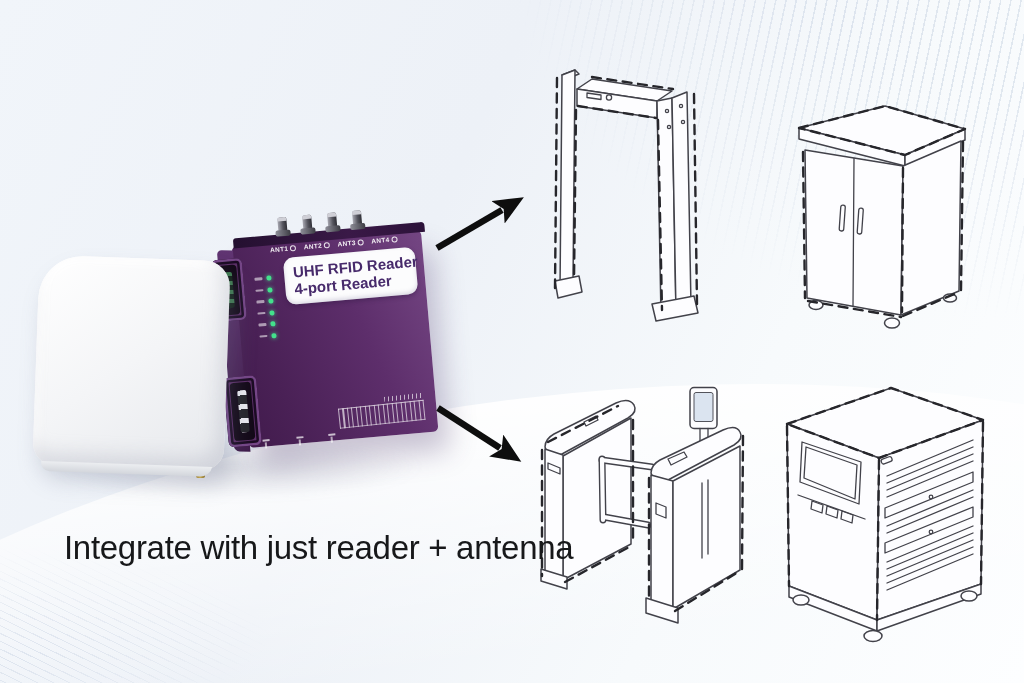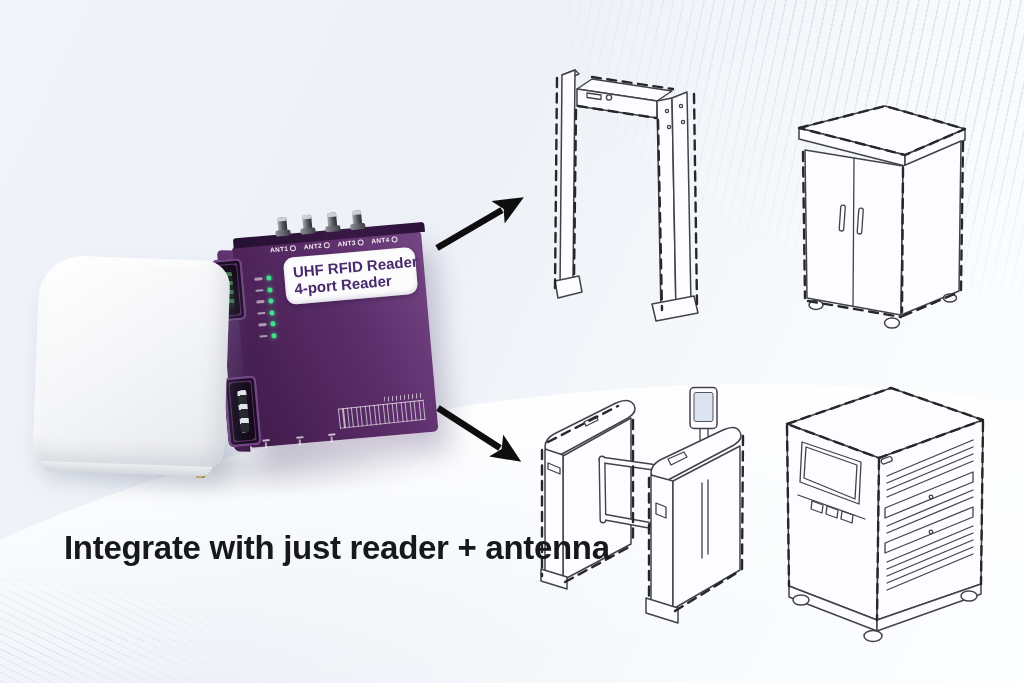--- a/index.html
+++ b/index.html
@@ -86,21 +86,21 @@
   .cab{left:782px;top:102px;width:200px;height:235px;}
   .turn{left:532px;top:386px;width:230px;height:245px;}
   .mach{left:775px;top:380px;width:220px;height:272px;}
   .illus svg{width:100%;height:100%;display:block;}
   .solid{fill:#fdfdff;stroke:#42424a;stroke-width:1.5;stroke-linejoin:round;}
   .lineonly{fill:none;stroke:#42424a;stroke-width:1.3;stroke-linejoin:round;stroke-linecap:round;}
   .dash{fill:none;stroke:#26262b;stroke-width:2.4;stroke-linejoin:round;stroke-linecap:round;stroke-dasharray:9 6.5;}
   .barO{fill:none;stroke:#42424a;stroke-width:7;stroke-linecap:round;}
   .barI{fill:none;stroke:#fdfdff;stroke-width:4.2;stroke-linecap:round;}
 
-  .headline{position:absolute;left:64px;top:529px;z-index:6;font-size:33px;font-weight:bold;
+  .headline{position:absolute;left:64px;top:529px;z-index:6;font-size:33px;font-weight:normal;
             color:#17181a;letter-spacing:-.3px;}
 </style>
 </head>
 <body>
 
 <div class="stage">
   <div class="fan-tr"></div>
   <div class="fan-bl"></div>
   <div class="wave"></div>
   <div class="unit-shadow"></div>

